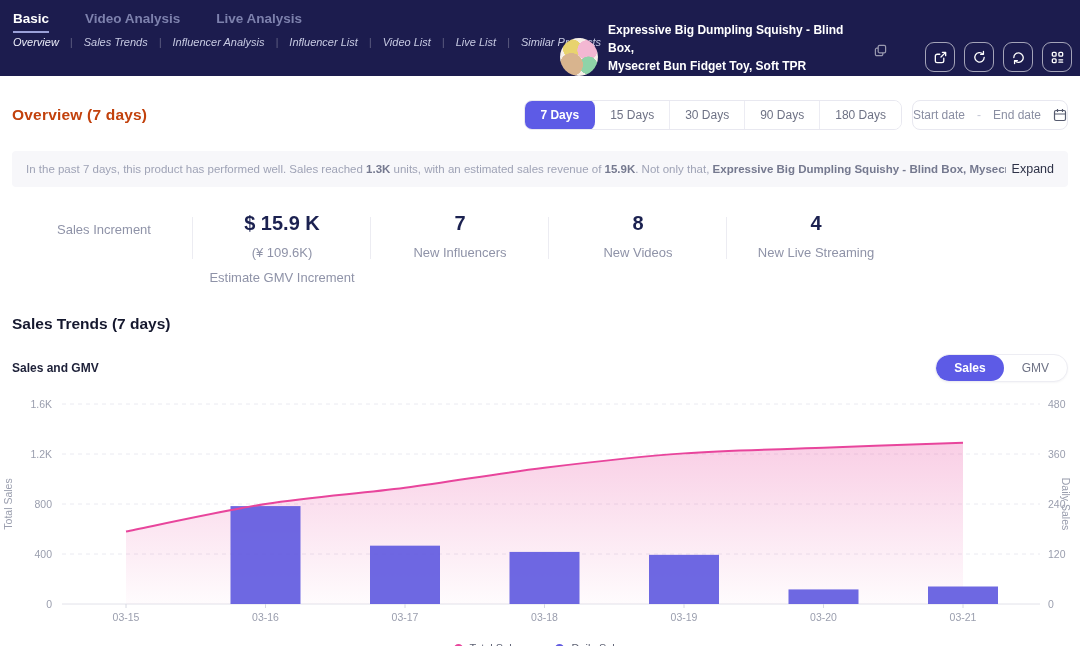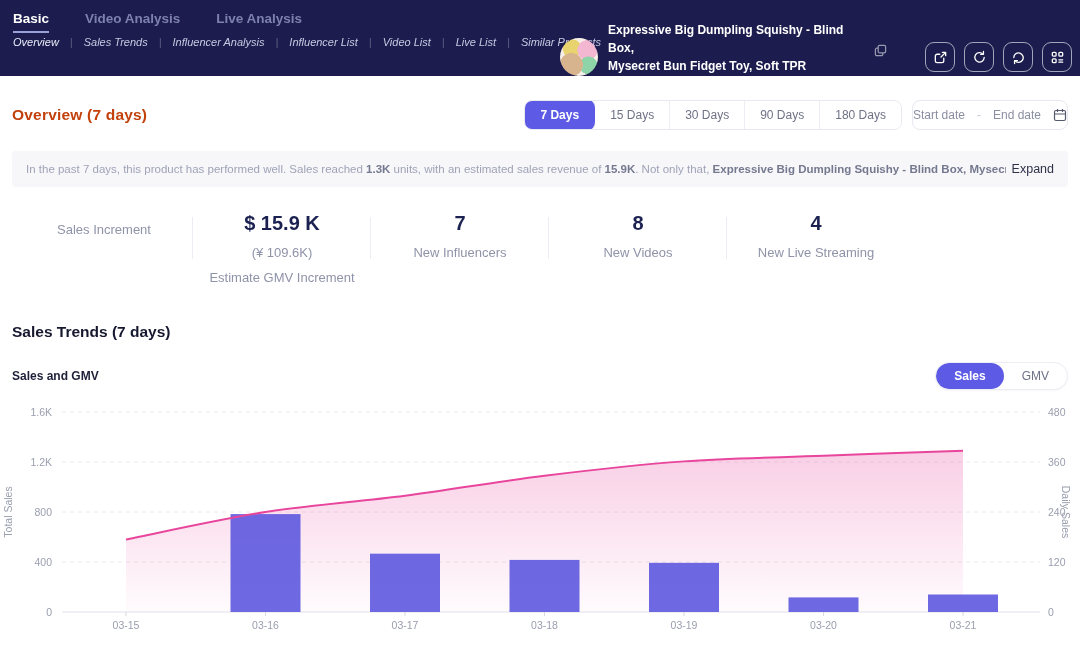--- a/index.html
+++ b/index.html
@@ -48,21 +48,21 @@
   .expand { color:#2e3248; margin-left:6px; flex-shrink:0; cursor:pointer; font-size:12.5px; }
 
   
   .stats { display:flex; margin:25px 0 0 15px; }
   .stat { width:178px; text-align:center; position:relative; }
   .stat:not(:last-child)::after { content:""; position:absolute; right:0; top:5px; height:42px; width:1px; background:#ececf2; }
   .stat .val { font-size:20px; font-weight:700; color:#1b2150; }
   .stat .sub { font-size:13px; color:#8f93a8; margin-top:10px; }
 
   
-  .section-title { margin:38px 12px 0; font-size:15.5px; font-weight:700; color:#15182e; }
+  .section-title { margin:30px 12px 0; font-size:15.5px; font-weight:700; color:#15182e; }
   .sg-row { display:flex; justify-content:space-between; align-items:center; margin:21px 12px 0; }
   .sg-label { font-size:12px; font-weight:700; color:#1d2038; }
   .toggle { display:flex; background:#fff; border:1px solid #ededf3; border-radius:17px; overflow:hidden;
     box-shadow:0 1px 2px rgba(20,20,60,.04); }
   .toggle .opt { padding:6px 18px; font-size:12px; color:#6e7285; cursor:pointer; }
   .toggle .opt.active { background:#5d5be6; color:#fff; border-radius:16px; font-weight:700; }
 
   .chart-wrap { margin-top:4px; position:relative; }
   .legend { display:flex; justify-content:center; gap:32px; margin-top:14px; }
   .legend-item { display:flex; align-items:center; gap:7px; font-size:11px; color:#5d6173; cursor:pointer; }

